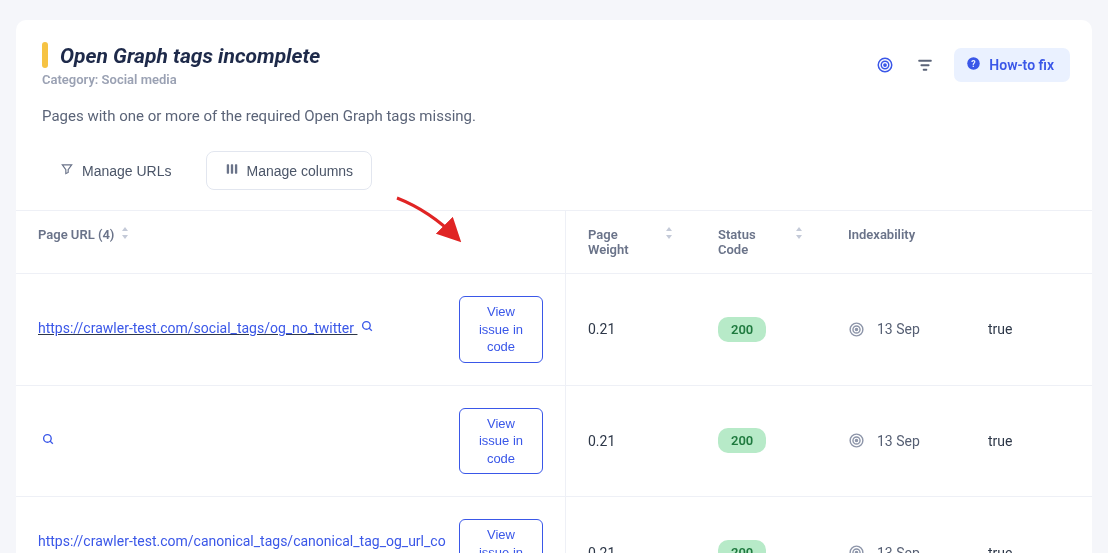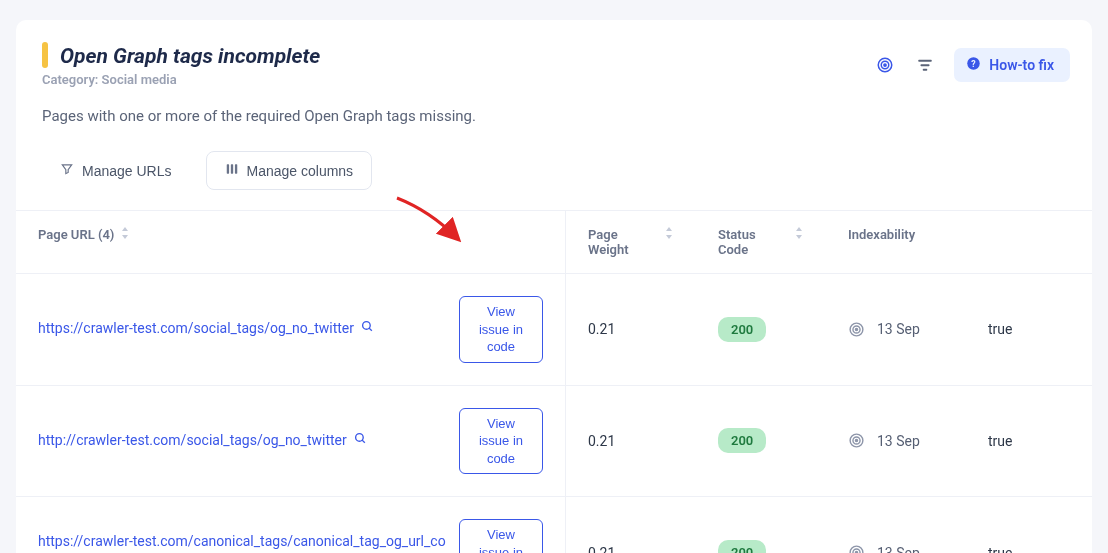--- a/index.html
+++ b/index.html
@@ -284,21 +284,21 @@
       </div>
       <div class="th col-index">
         <span>Indexability</span>
       </div>
     </div>
 
     <div id="tbody">
         <div class="row">
     <div class="td col-url">
       <div class="url-cell-wrap">
-        <div style="max-width:410px;">
+        <div style="max-width:410px;text-decoration:underline;">
           <span class="url-link">https://crawler-test.com/social_tags/og_no_twitter</span>
           <span class="mag-icon">
             <svg width="13" height="13" viewBox="0 0 24 24" fill="none" stroke="currentColor" stroke-width="2.5">
                     <circle cx="10" cy="10" r="7"></circle>
                     <line x1="20" y1="20" x2="15" y2="15"></line>
                   </svg>
           </span>
         </div>
         <button class="view-issue-btn">View issue in code</button>
       </div>
@@ -318,21 +318,20 @@
         </span>
         <span>13 Sep</span>
       </span>
     </div>
     <div class="td col-index">true</div>
   </div>
         <div class="row">
     <div class="td col-url">
       <div class="url-cell-wrap">
         <div style="max-width:410px;">
-          <span class="url-link">http://crawler-test.com/social_tags/og_no_twitter</span>
           <span class="mag-icon">
             <svg width="13" height="13" viewBox="0 0 24 24" fill="none" stroke="currentColor" stroke-width="2.5">
                     <circle cx="10" cy="10" r="7"></circle>
                     <line x1="20" y1="20" x2="15" y2="15"></line>
                   </svg>
           </span>
         </div>
         <button class="view-issue-btn">View issue in code</button>
       </div>
     </div>

